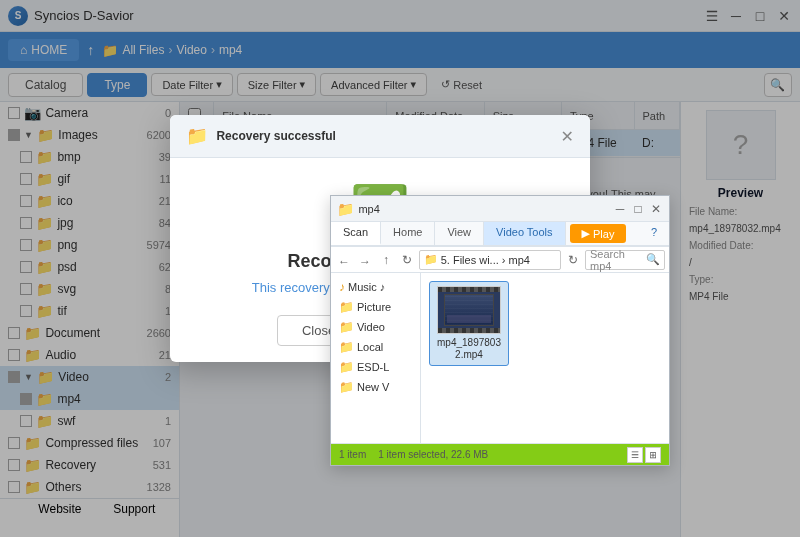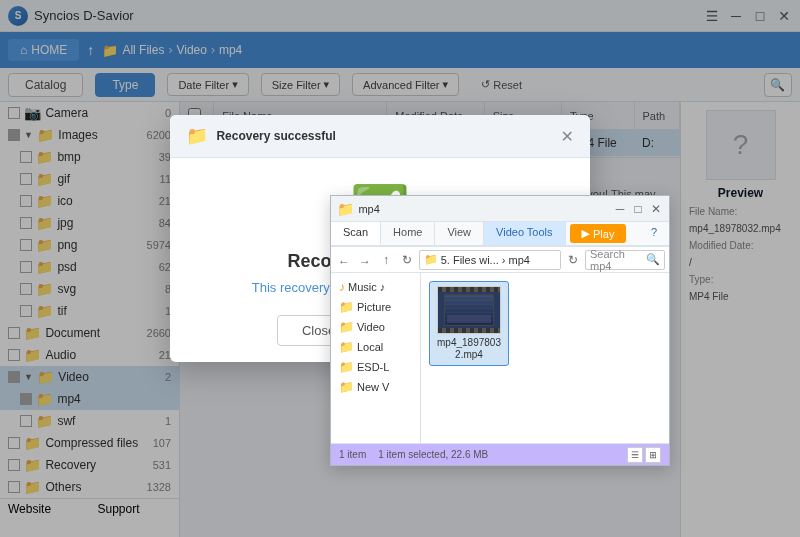--- a/index.html
+++ b/index.html
@@ -14,21 +14,21 @@
 
     
     .nav-bar { background: #4a90d9; height: 36px; display: flex; align-items: center; padding: 0 8px; gap: 8px; }
     .nav-home-btn { background: #5a9fe8; color: white; padding: 4px 12px; border-radius: 4px; font-size: 12px; cursor: pointer; display: flex; align-items: center; gap: 4px; }
     .nav-arrow { color: white; font-size: 14px; cursor: pointer; }
     .nav-breadcrumb { display: flex; align-items: center; gap: 4px; color: white; font-size: 12px; }
     .folder-icon-sm { color: #ffd700; font-size: 13px; }
     .nav-sep { color: rgba(255,255,255,0.7); }
 
     
-    .toolbar { background: #f7f9fb; height: 34px; display: flex; align-items: center; padding: 0 8px; gap: 12px; border-bottom: 1px solid #dce3ea; }
+    .toolbar { background: #f7f9fb; height: 34px; display: flex; align-items: center; padding: 0 8px; gap: 4px; border-bottom: 1px solid #dce3ea; }
     .tab-btn { padding: 4px 16px; border-radius: 4px; cursor: pointer; font-size: 12px; border: 1px solid #ccc; background: white; color: #555; }
     .tab-btn.active { background: #4a90d9; color: white; border-color: #4a90d9; }
     .filter-btn { padding: 4px 10px; border-radius: 4px; cursor: pointer; font-size: 11px; border: 1px solid #ccc; background: white; color: #444; display: flex; align-items: center; gap: 3px; }
     .reset-btn { padding: 4px 10px; font-size: 11px; color: #555; cursor: pointer; display: flex; align-items: center; gap: 3px; border: none; background: transparent; }
     .search-box-wrapper { margin-left: auto; width: 28px; height: 24px; border: 1px solid #ccc; border-radius: 4px; background: white; display: flex; align-items: center; justify-content: center; cursor: pointer; }
 
     
     .main-layout { display: flex; height: calc(537px - 32px - 36px - 34px); }
 
     
@@ -107,21 +107,21 @@
     .fe-sidebar-item { padding: 3px 8px; font-size: 11px; color: #333; cursor: pointer; display: flex; align-items: center; gap: 3px; white-space: nowrap; overflow: hidden; text-overflow: ellipsis; }
     .fe-folder-icon { color: #e8a020; font-size: 12px; }
     .fe-main { flex: 1; padding: 8px; background: white; display: flex; flex-wrap: wrap; gap: 8px; align-content: flex-start; }
     .fe-file-item { display: flex; flex-direction: column; align-items: center; gap: 3px; cursor: pointer; padding: 4px; border-radius: 3px; }
     .fe-file-item.selected { background: #d0e4f5; border: 1px solid #4a90d9; }
     .fe-file-thumb { width: 64px; height: 48px; background: #1a1a2e; border: 1px solid #ccc; display: flex; align-items: center; justify-content: center; position: relative; overflow: hidden; }
     .fe-film-strip { position: absolute; top: 0; left: 0; right: 0; height: 5px; background: repeating-linear-gradient(90deg, #333 0px, #333 4px, #555 4px, #555 8px); }
     .fe-film-strip-bottom { position: absolute; bottom: 0; left: 0; right: 0; height: 5px; background: repeating-linear-gradient(90deg, #333 0px, #333 4px, #555 4px, #555 8px); }
     .fe-film-main { flex: 1; display: flex; align-items: center; justify-content: center; }
     .fe-file-name { font-size: 10px; color: #333; text-align: center; max-width: 70px; word-break: break-all; line-height: 1.2; }
-    .fe-status-bar { height: 22px; background: #c4b5fd; border-top: 1px solid #dce3ea; display: flex; align-items: center; padding: 4px 8px; font-size: 10px; color: #555; gap: 12px; }
+    .fe-status-bar { height: 22px; background: #84cc16; border-top: 1px solid #dce3ea; display: flex; align-items: center; padding: 4px 8px; font-size: 10px; color: #555; gap: 12px; }
     .fe-status-view { margin-left: auto; display: flex; gap: 2px; }
     .fe-view-btn { width: 16px; height: 16px; border: 1px solid #ccc; background: white; cursor: pointer; display: flex; align-items: center; justify-content: center; font-size: 9px; }
 
     
     .fe-play-btn { padding: 3px 12px; background: #ff9900; color: white; border: none; border-radius: 3px; font-size: 11px; cursor: pointer; display: flex; align-items: center; gap: 3px; }
   </style>
 </head>
 <body>
 
 <div class="title-bar">
@@ -285,24 +285,24 @@
       <span class="sidebar-count">531</span>
     </div>
     <div class="sidebar-item">
       <div class="check"></div>
       <span class="folder-icon yellow">📁</span>
       <span class="sidebar-label">Others</span>
       <span class="sidebar-count">1328</span>
     </div>
 
     <div style="display:flex; border-top:1px solid #dce3ea; margin-top: auto;">
-      <div class="sidebar-item" style="flex:1; justify-content:flex-start;">
+      <div class="sidebar-item" style="flex:1; justify-content:flex-end;">
         <span>Website</span>
       </div>
-      <div class="sidebar-item" style="flex:1; ">
+      <div class="sidebar-item" style="flex:1; justify-content:center;">
         <span>Support</span>
       </div>
     </div>
   </div>
 
   <div class="content-area">
 
     <div style="flex-shrink:0; overflow: hidden;">
       <table class="file-table">
         <thead>

